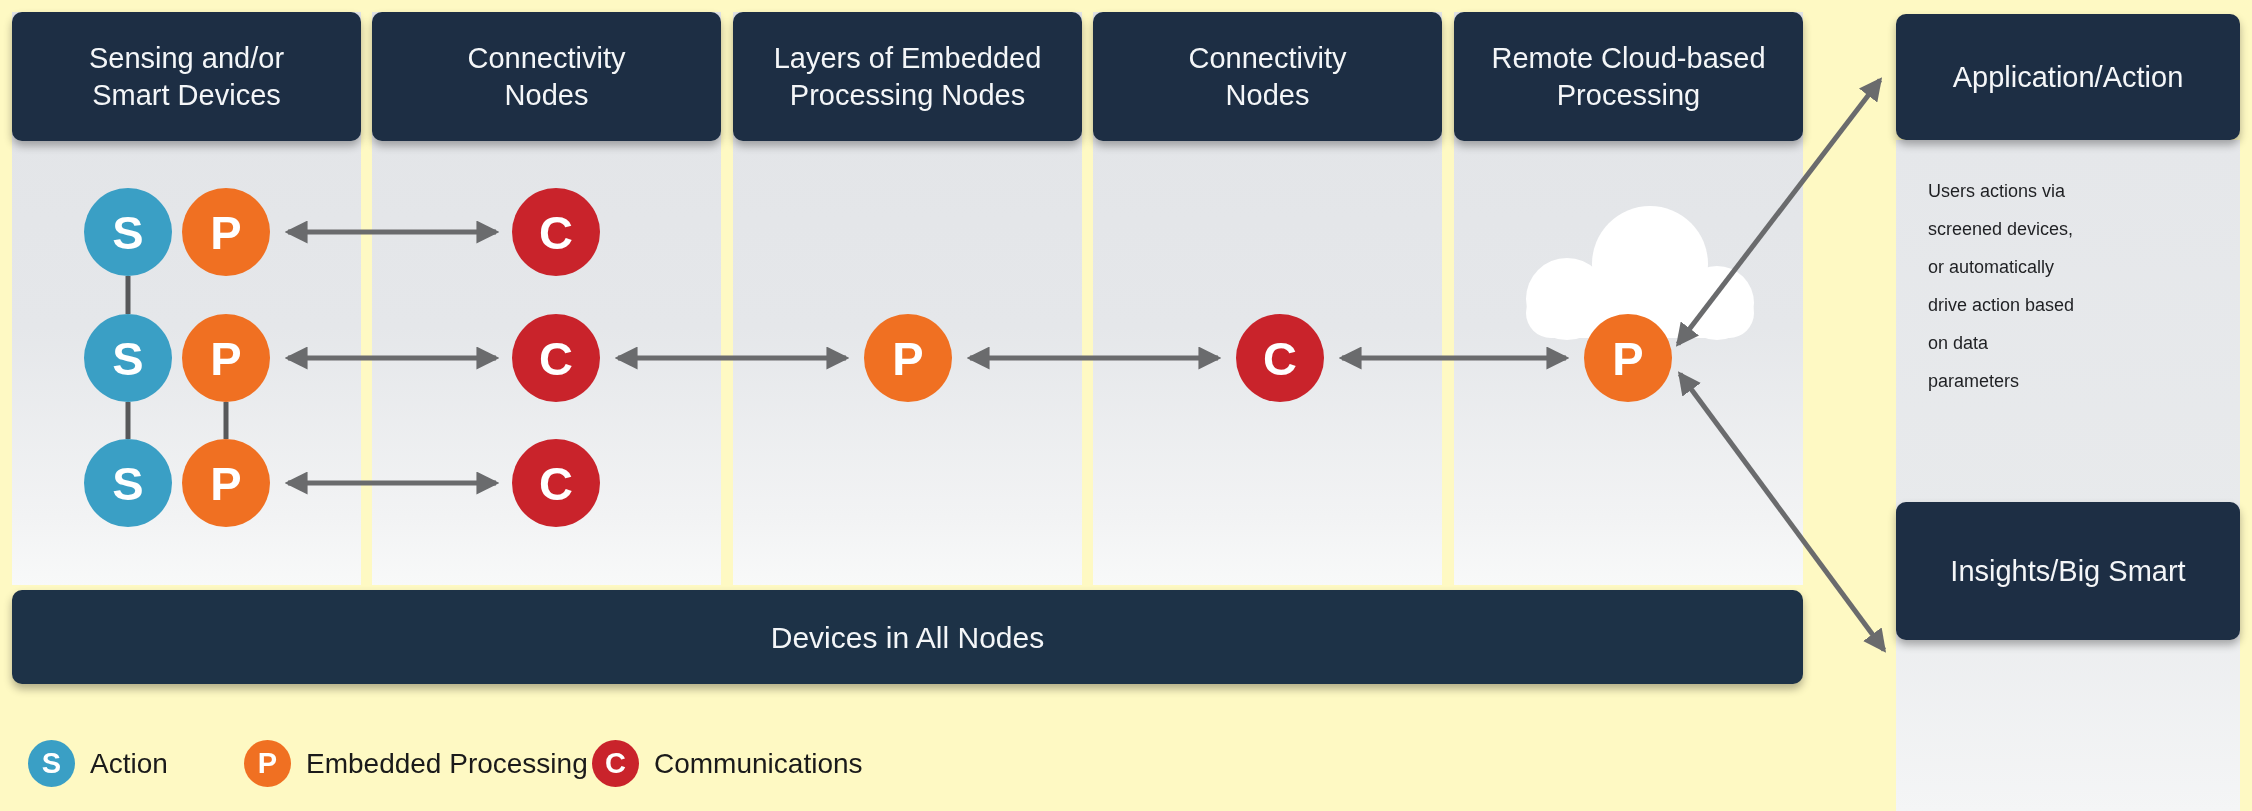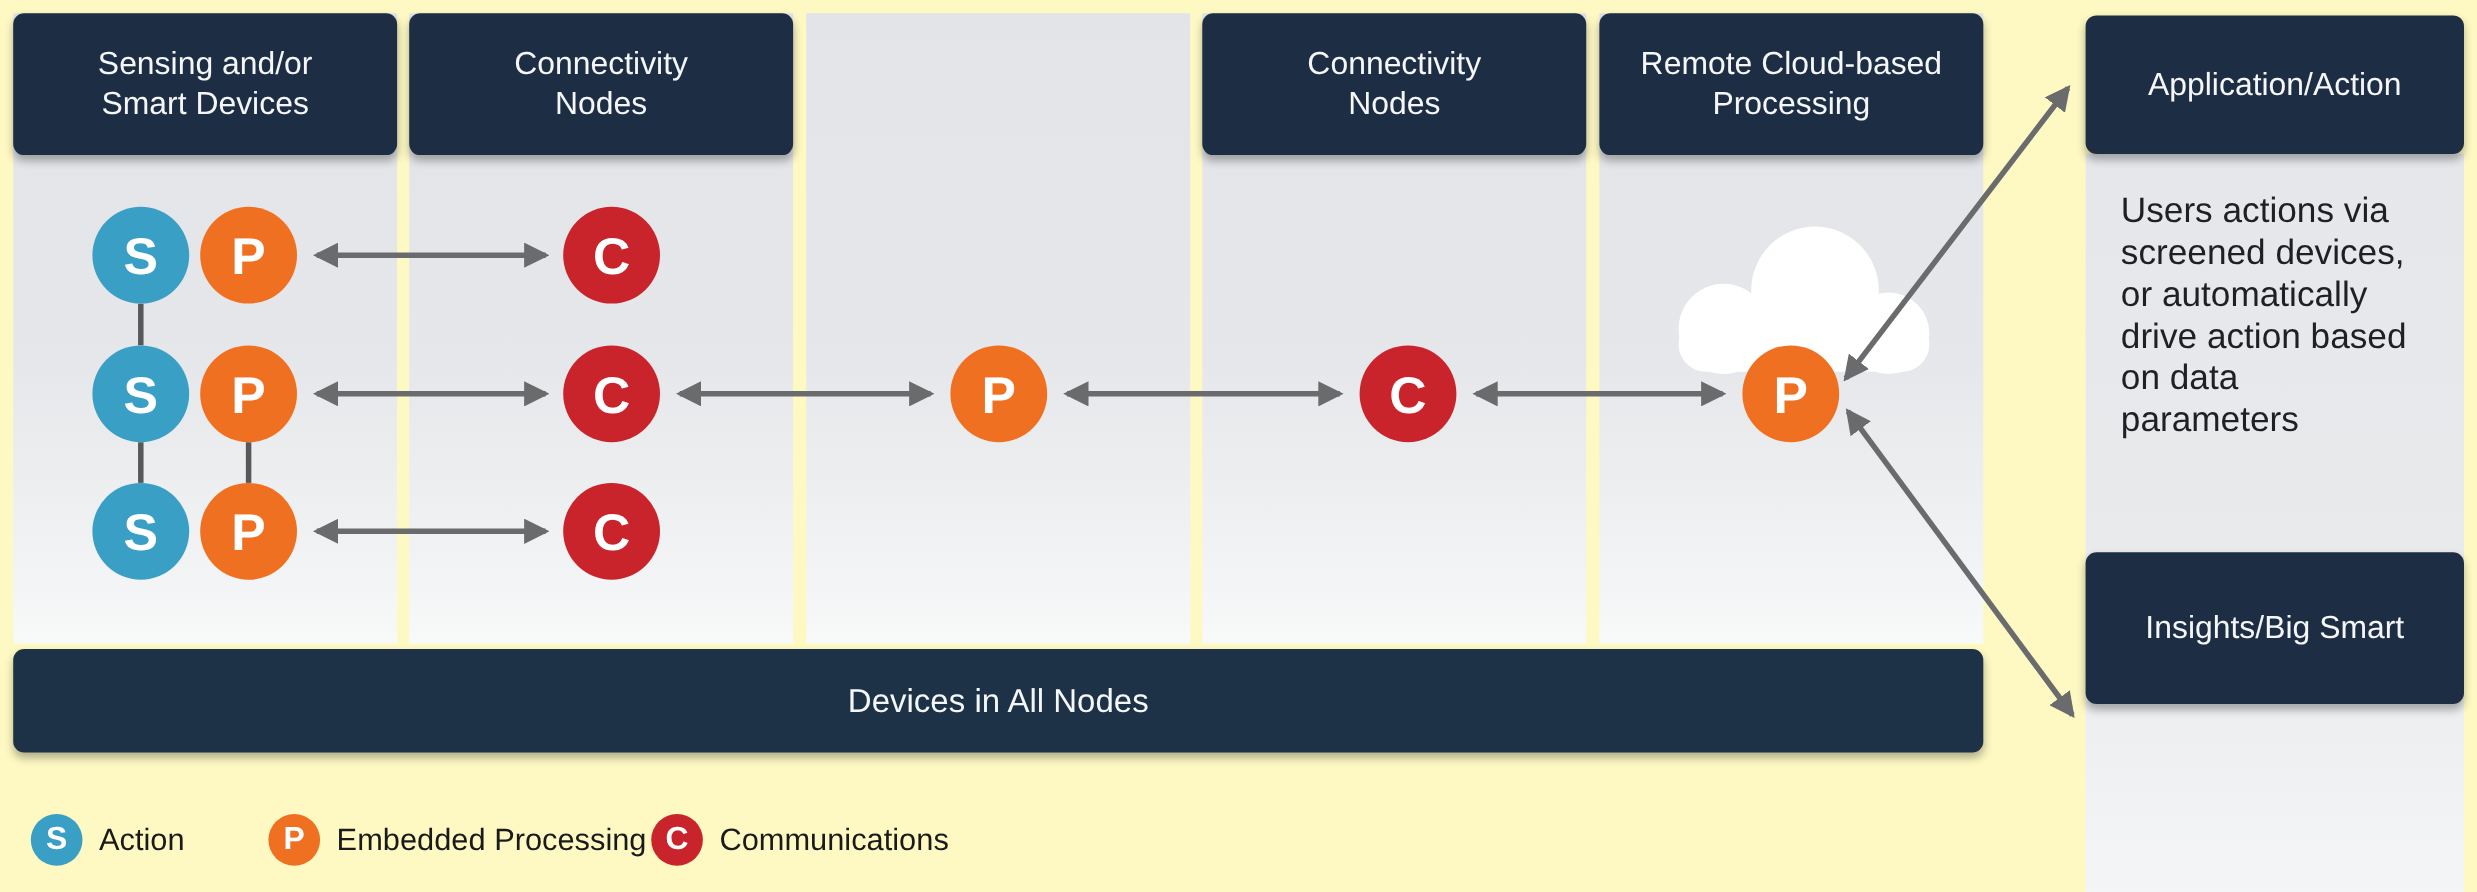--- a/index.html
+++ b/index.html
@@ -18,21 +18,21 @@
     color:#f4f6f8;font-size:29px;line-height:37px;text-align:center;
     white-space:pre-line;
   }
   .col-header{top:12px;height:129px;width:349px;}
   .side-panel{
     position:absolute;left:1896px;width:344px;top:140px;height:671px;
     background:linear-gradient(180deg,#e5e7ea 0%,#e8eaec 60%,#f4f5f6 100%);
   }
   .side-body{
     position:absolute;left:1928px;width:292px;color:#1f2023;
-    font-size:32px;line-height:38px;white-space:pre-line;
+    font-size:18px;line-height:38px;white-space:pre-line;
   }
   .node{
     position:absolute;width:88px;height:88px;border-radius:50%;
     display:flex;align-items:center;justify-content:center;
     color:#ffffff;font-size:47px;font-weight:bold;
   }
   .node.s{background:#3a9fc5;}
   .node.p{background:#f07022;}
   .node.c{background:#c9232b;}
   .svg-layer{position:absolute;left:0;top:0;}
@@ -93,20 +93,22 @@
       <line x1="1342" y1="358" x2="1566" y2="358" marker-start="url(#ah)" marker-end="url(#ah)"></line>
       <line x1="1678" y1="344" x2="1880" y2="80" marker-start="url(#ah)" marker-end="url(#ah)"></line>
       <line x1="1680" y1="374" x2="1884" y2="650" marker-start="url(#ah)" marker-end="url(#ah)"></line>
     </g>
   </svg>
 
   <div class="navy-box col-header" style="left:12px"><span>Sensing and/or
 Smart Devices</span></div>
   <div class="navy-box col-header" style="left:372px"><span>Connectivity
 Nodes</span></div>
+  <div class="navy-box col-header" style="left:733px"><span>Layers of Embedded
+Processing Nodes</span></div>
   <div class="navy-box col-header" style="left:1093px"><span>Connectivity
 Nodes</span></div>
   <div class="navy-box col-header" style="left:1454px"><span>Remote Cloud-based
 Processing</span></div>
 
   <div class="node s" style="left:84px;top:188px">S</div>
   <div class="node p" style="left:182px;top:188px">P</div>
   <div class="node s" style="left:84px;top:314px">S</div>
   <div class="node p" style="left:182px;top:314px">P</div>
   <div class="node s" style="left:84px;top:439px">S</div>

